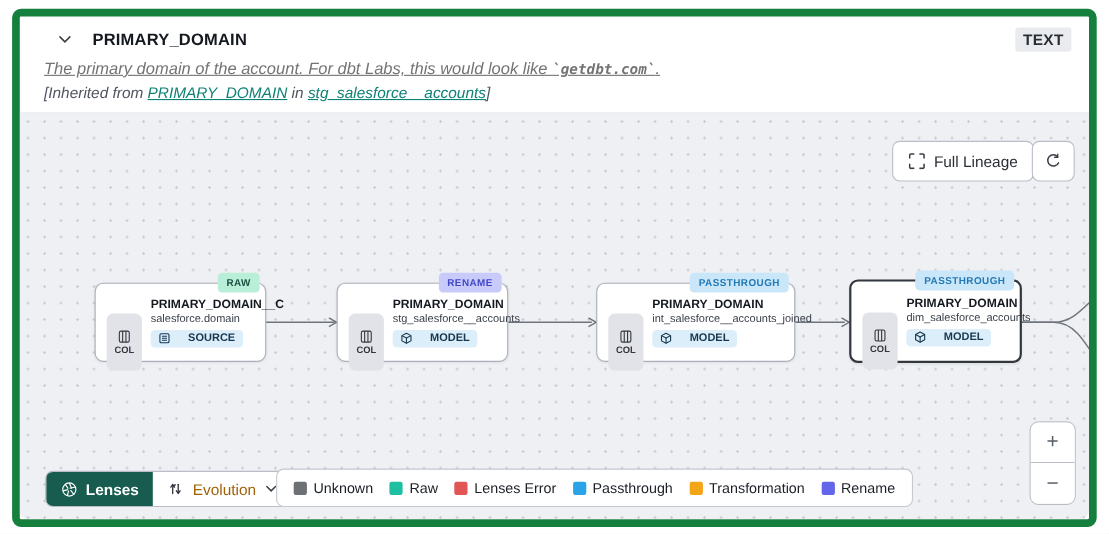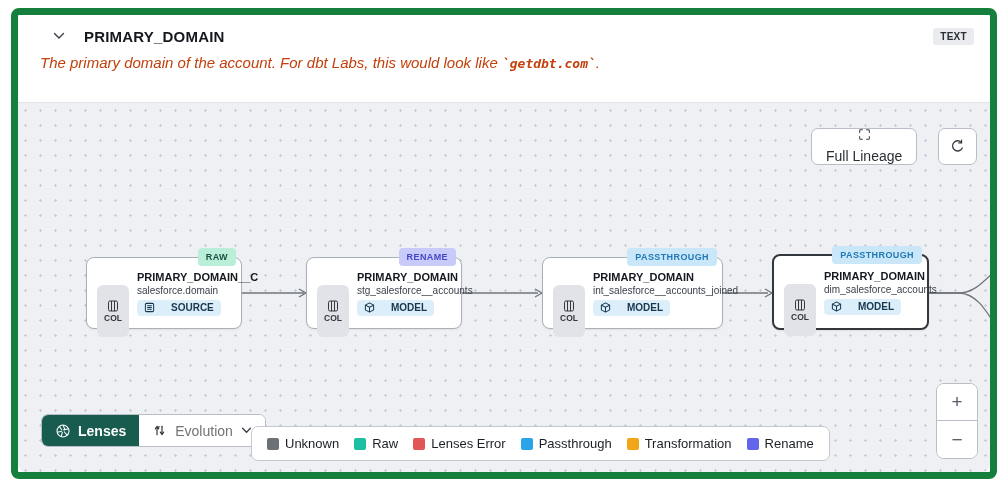--- a/index.html
+++ b/index.html
@@ -7,38 +7,38 @@
 
   .card { position:absolute; left:11px; top:8px; width:986px; height:471px;
           border:7px solid #15803d; border-radius:8px; background:#fff; }
 
   
   .header { position:relative; height:87px; padding:10px 16px; }
   .hdr-row { display:flex; align-items:center; }
   .collapse-btn { width:22px; height:22px; border:none; background:transparent; cursor:pointer;
                   display:flex; align-items:center; justify-content:center; margin-left:14px; }
   .hdr-title { font-size:15px; font-weight:bold; color:#14181f; margin-left:14px; letter-spacing:.2px; }
-  .type-pill { margin-left:auto; background:#e9ebee; color:#2a2f36; font-size:10px; font-weight:bold;
+  .type-pill { margin-left:auto; background:#e9ebee; color:#2a2f36; font-size:14px; font-weight:bold;
                padding:3px 7px; border-radius:3px; letter-spacing:.3px; }
-  .desc { margin:7px 0 0 6px; font-size:15px; font-style:italic; color:#c2410c; }
+  .desc { margin:7px 0 0 6px; font-size:15px; font-style:italic; color:#737373;text-decoration:underline; }
   .desc .code { font-family:"DejaVu Sans Mono", monospace; font-weight:bold; font-size:13px; }
   .inherited { margin:5px 0 0 6px; font-size:14px; font-style:italic; color:#4e5560; }
   .inherited a { text-decoration:underline; cursor:pointer; }
 
   
   .canvas { position:absolute; left:0; right:0; top:87px; bottom:0;
             background-color:#eff0f3;
             background-image:radial-gradient(circle, #c9ccd4 1px, transparent 1.3px);
             background-size:15px 15px;
             border-top:1px solid #e2e4e8; border-radius:0 0 8px 8px; overflow:hidden; }
 
   .edges { position:absolute; left:0; top:0; width:984px; height:384px; pointer-events:none; }
 
   .btn { display:inline-flex; align-items:center; gap:8px; background:#fff; border:1px solid #b9bdc6;
-         border-radius:7px; font-size:14px; color:#2a2f36; cursor:pointer;flex-direction:column; }
+         border-radius:7px; font-size:14px; color:#2a2f36; cursor:pointer; }
   .full-lineage { position:absolute; left:793px; top:25px; height:37px; padding:0 14px; }
   .refresh { position:absolute; left:920px; top:25px; width:39px; height:37px; justify-content:center; }
 
   
   .node { position:absolute; height:72px; background:#fff; border:1px solid #aab0ba; border-radius:8px;
           box-shadow:0 1px 2px rgba(20,24,31,.07); cursor:pointer;
           display:flex; align-items:center; gap:8px; padding:8px 10px; }
   .node.selected { border:2px solid #32363d; height:76px; }
   .tag { position:absolute; top:-10px; right:5px; font-size:9px; font-weight:bold; letter-spacing:.4px;
          padding:4px 8px; border-radius:4px; }
@@ -53,26 +53,26 @@
                 padding:2.5px 7px; border-radius:4px; margin-top:4px; }
 
   
   .zoomctl { position:absolute; left:918px; top:280px; width:42px; border:1px solid #b9bdc6;
              border-radius:8px; background:#fff; overflow:hidden; }
   .zoomctl button { display:block; width:100%; height:37px; background:#fff; border:none; cursor:pointer;
                     font-size:19px; color:#5a6068; }
   .zoomctl button:first-child { border-bottom:1px solid #b9bdc6; }
 
   
-  .lens-group { position:absolute; left:23px; top:311px; height:33px; display:flex; align-items:stretch;
+  .lens-group { position:absolute; left:23px; top:325px; height:33px; display:flex; align-items:stretch;
                 border:1px solid #b9bdc6; border-radius:7px; background:#fff; overflow:hidden; }
   .lenses-btn { display:flex; align-items:center; gap:7px; padding:0 13px; border:none; cursor:pointer;
                 color:#fff; font-size:14px; font-weight:bold; }
   .lens-select { display:flex; align-items:center; gap:8px; padding:0 13px; border:none; background:#fff;
-                 cursor:pointer; font-size:14px; color:#737373; }
+                 cursor:pointer; font-size:14px; color:#a16207; }
   .legend { position:absolute; left:233px; top:323px; height:35px; display:flex; align-items:center; gap:15px;
             background:#fff; border:1px solid #c4c8d0; border-radius:7px; padding:4px 15px; }
   .legend-item { display:flex; align-items:center; gap:6px; font-size:13px; color:#1b1f26; }
   .legend-swatch { width:12px; height:12px; border-radius:2px; flex:0 0 auto; }
 </style>
 </head>
 <body>
 
 <div class="card">
 
@@ -81,20 +81,23 @@
       <button class="collapse-btn">
         <svg width="12" height="8" viewBox="0 0 12 8">
             <path d="M1.5 1.5 L6 6 L10.5 1.5" fill="none" stroke="#3a3f46" stroke-width="1.4" stroke-linecap="round"></path>
           </svg>
       </button>
       <span class="hdr-title">PRIMARY_DOMAIN</span>
       <span class="type-pill">TEXT</span>
     </div>
     <div class="desc">
       <span>The primary domain of the account. For dbt Labs, this would look like </span><span class="code">`getdbt.com`</span><span>.</span>
+    </div>
+    <div class="inherited">
+      <span>[Inherited from </span><a style="color: rgb(14, 130, 118);">PRIMARY_DOMAIN</a><span> in </span><a style="color: rgb(14, 130, 118);">stg_salesforce__accounts</a><span>]</span>
     </div>
   </div>
 
   <div class="canvas">
 
     <svg class="edges" viewBox="0 0 984 384">
       <g stroke="#6f747c" stroke-width="1.3" fill="none">
         <line x1="224" y1="190" x2="286" y2="190"></line>
           <path d="M281 186 L288 190 L281 194"></path>
         <line x1="444" y1="190" x2="520" y2="190"></line>

